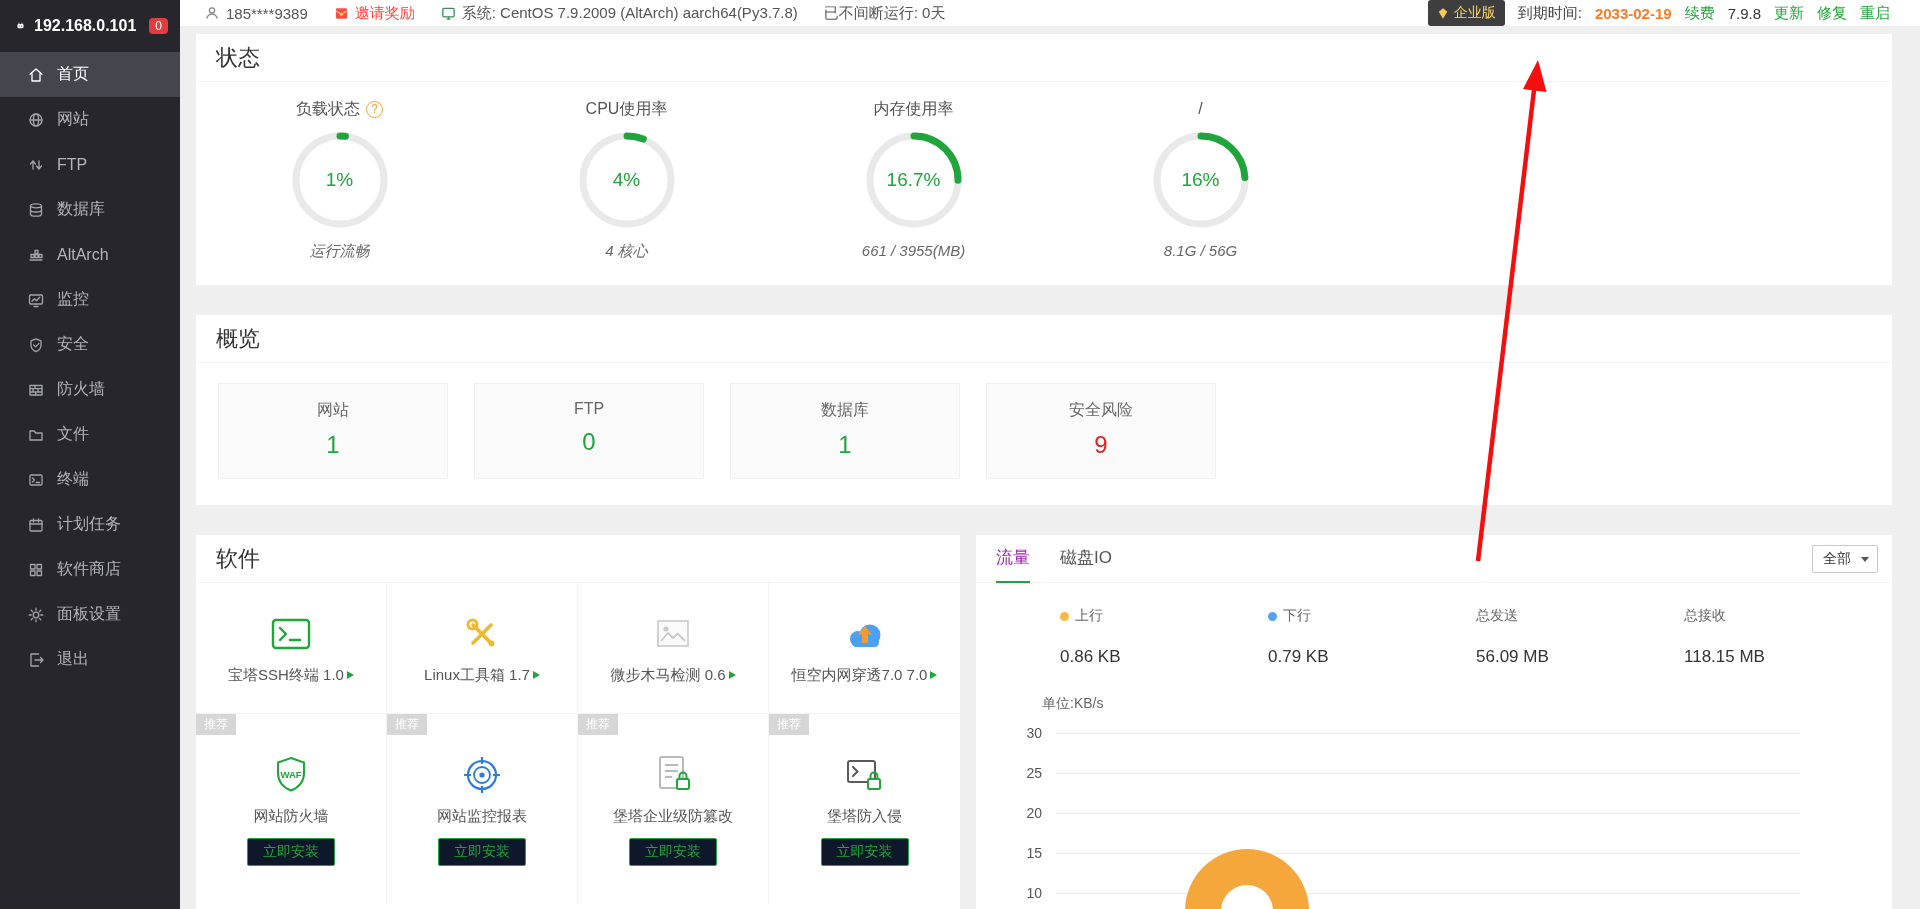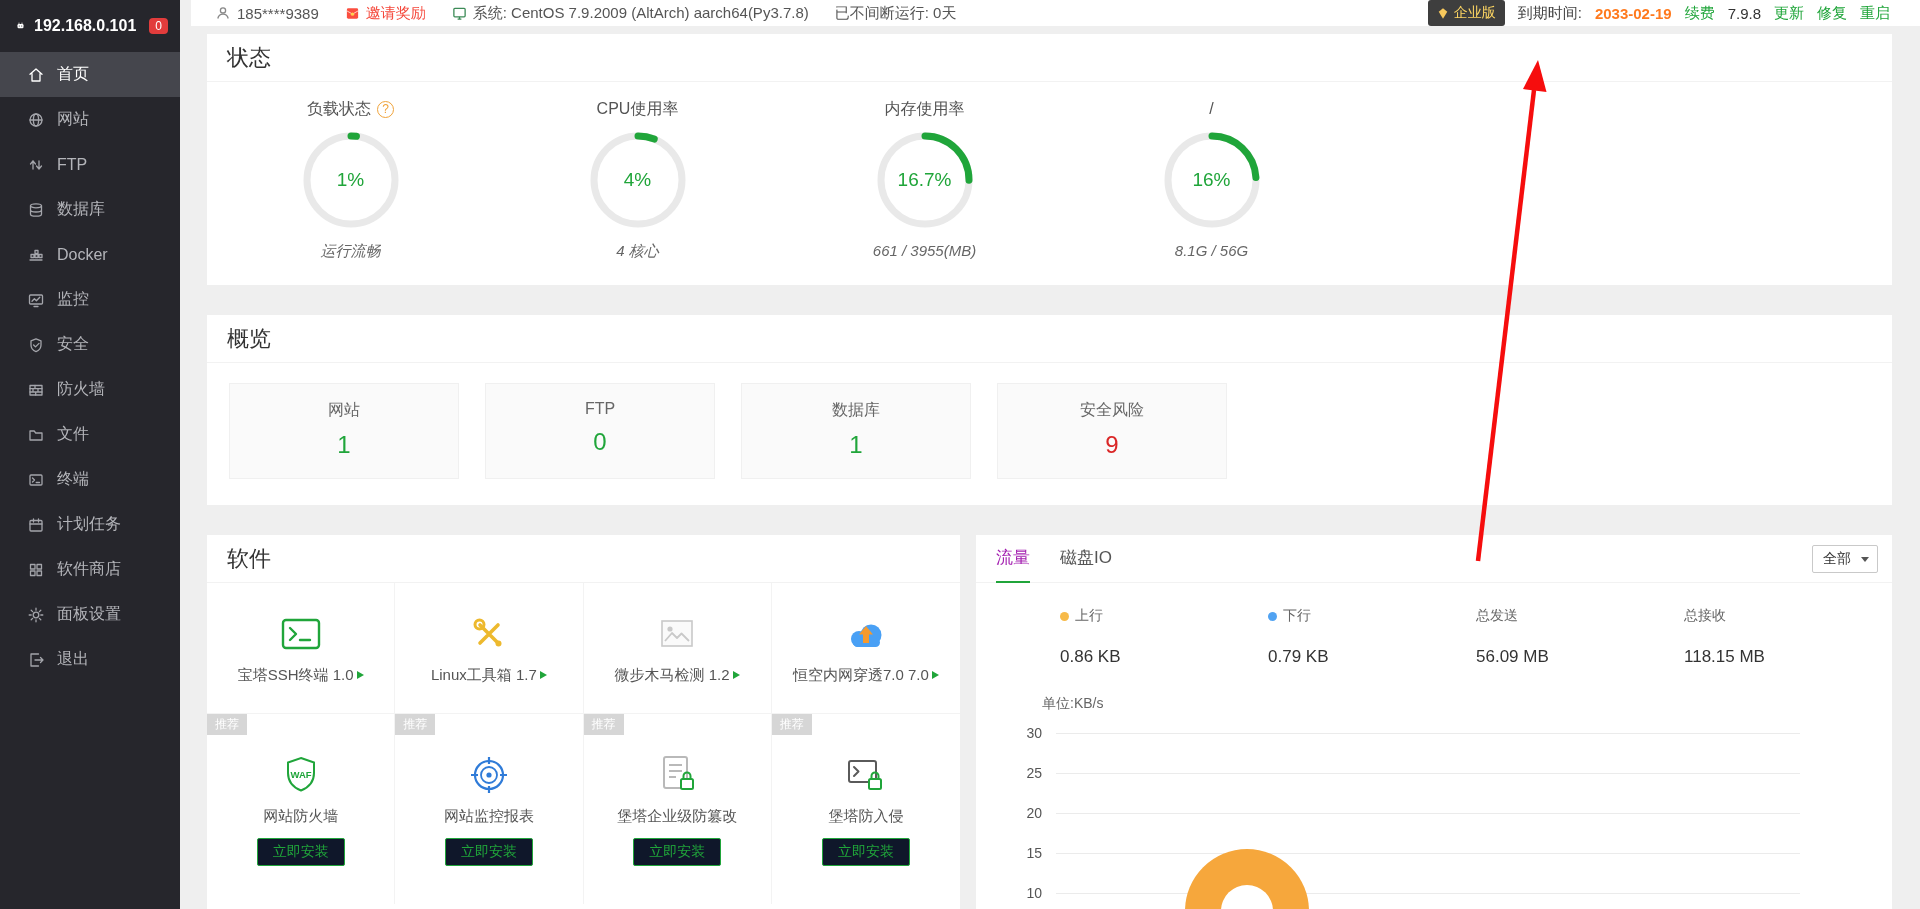--- a/index.html
+++ b/index.html
@@ -1,18 +1,18 @@
 <!DOCTYPE html>
 <html><head>
 <meta charset="utf-8">
 <style>
   * { margin:0; padding:0; box-sizing:border-box; }
   html,body { width:1920px; height:909px; overflow:hidden; }
   body { font-family:"Liberation Sans","DejaVu Sans",sans-serif; background:#efefef; position:relative; color:#444; }
-  .app { display:flex; width:1920px; height:909px;gap:11px; }
+  .app { display:flex; width:1920px; height:909px; }
 
   
   .sidebar { width:180px; background:#26262c; flex-shrink:0; }
   .logo-row { height:52px; display:flex; align-items:center; padding:0 12px 0 16px; gap:9px; }
   .logo-row .ip { color:#fff; font-size:16px; font-weight:bold; }
   .msg-badge { background:#e23c3c; color:#fff; font-size:12px; border-radius:4px; padding:1px 6px; margin-left:4px; cursor:pointer; }
   .nav-item { height:45px; display:flex; align-items:center; gap:12px; padding-left:27px; font-size:16px; color:#b4b5ba; cursor:pointer; }
   .nav-item.active { background:#45464d; color:#fff; }
   .nav-item svg { width:18px; height:18px; stroke:#a4a5ab; fill:none; stroke-width:1.3; stroke-linecap:round; stroke-linejoin:round; flex-shrink:0; }
   .nav-item.active svg { stroke:#fff; }
@@ -127,21 +127,21 @@
         <svg viewBox="0 0 18 18">
             <ellipse cx="9" cy="4.8" rx="5.5" ry="2"></ellipse>
             <path d="M3.5 4.8v8.4c0 1.1 2.5 2 5.5 2s5.5-.9 5.5-2V4.8 M3.5 9c0 1.1 2.5 2 5.5 2s5.5-.9 5.5-2"></path>
           </svg>
         <span>数据库</span>
       </div>
       <div class="nav-item">
         <svg viewBox="0 0 18 18">
             <path d="M4 8.5h3v3H4z M8 8.5h3v3H8z M12 8.5h3v3h-3z M8 4.5h3v3H8z M3 14h12"></path>
           </svg>
-        <span>Docker</span>
+        <span>AltArch</span>
       </div>
       <div class="nav-item">
         <svg viewBox="0 0 18 18">
             <rect x="2.5" y="4" width="13" height="9" rx="1"></rect>
             <path d="M5 10.3 7.4 7.8 9.4 9.8 12.8 6.2 M7 15.5h4"></path>
           </svg>
         <span>监控</span>
       </div>
       <div class="nav-item">
         <svg viewBox="0 0 18 18">
@@ -358,21 +358,21 @@
                 </div>
             </div>
 
             <div class="sw-cell">
               <svg class="sw-icon" viewBox="0 0 44 44">
                   <rect x="7" y="9" width="30" height="25" fill="#fafafa" stroke="#c9c9c9" stroke-width="1.6"></rect>
                   <circle cx="15" cy="17" r="2.6" fill="#c9c9c9"></circle>
                   <path d="M10 29l7-8 5 5 4.5-4.5L34 29" fill="none" stroke="#c9c9c9" stroke-width="1.8" stroke-linejoin="round"></path>
                 </svg>
               <div class="sw-name">
-                  <span>微步木马检测 1.2</span>
+                  <span>微步木马检测 0.6</span>
                   <span class="play"></span>
                 </div>
             </div>
 
             <div class="sw-cell">
               <svg class="sw-icon" viewBox="0 0 44 44">
                   <circle cx="15" cy="27" r="8" fill="#49a0f5"></circle>
                   <circle cx="27" cy="23" r="10.5" fill="#49a0f5"></circle>
                   <rect x="9" y="26" width="27" height="9" rx="4.5" fill="#49a0f5"></rect>
                   <polygon points="22,14 29,22.5 25,22.5 25,31 19,31 19,22.5 15,22.5" fill="#f59a2e"></polygon>

